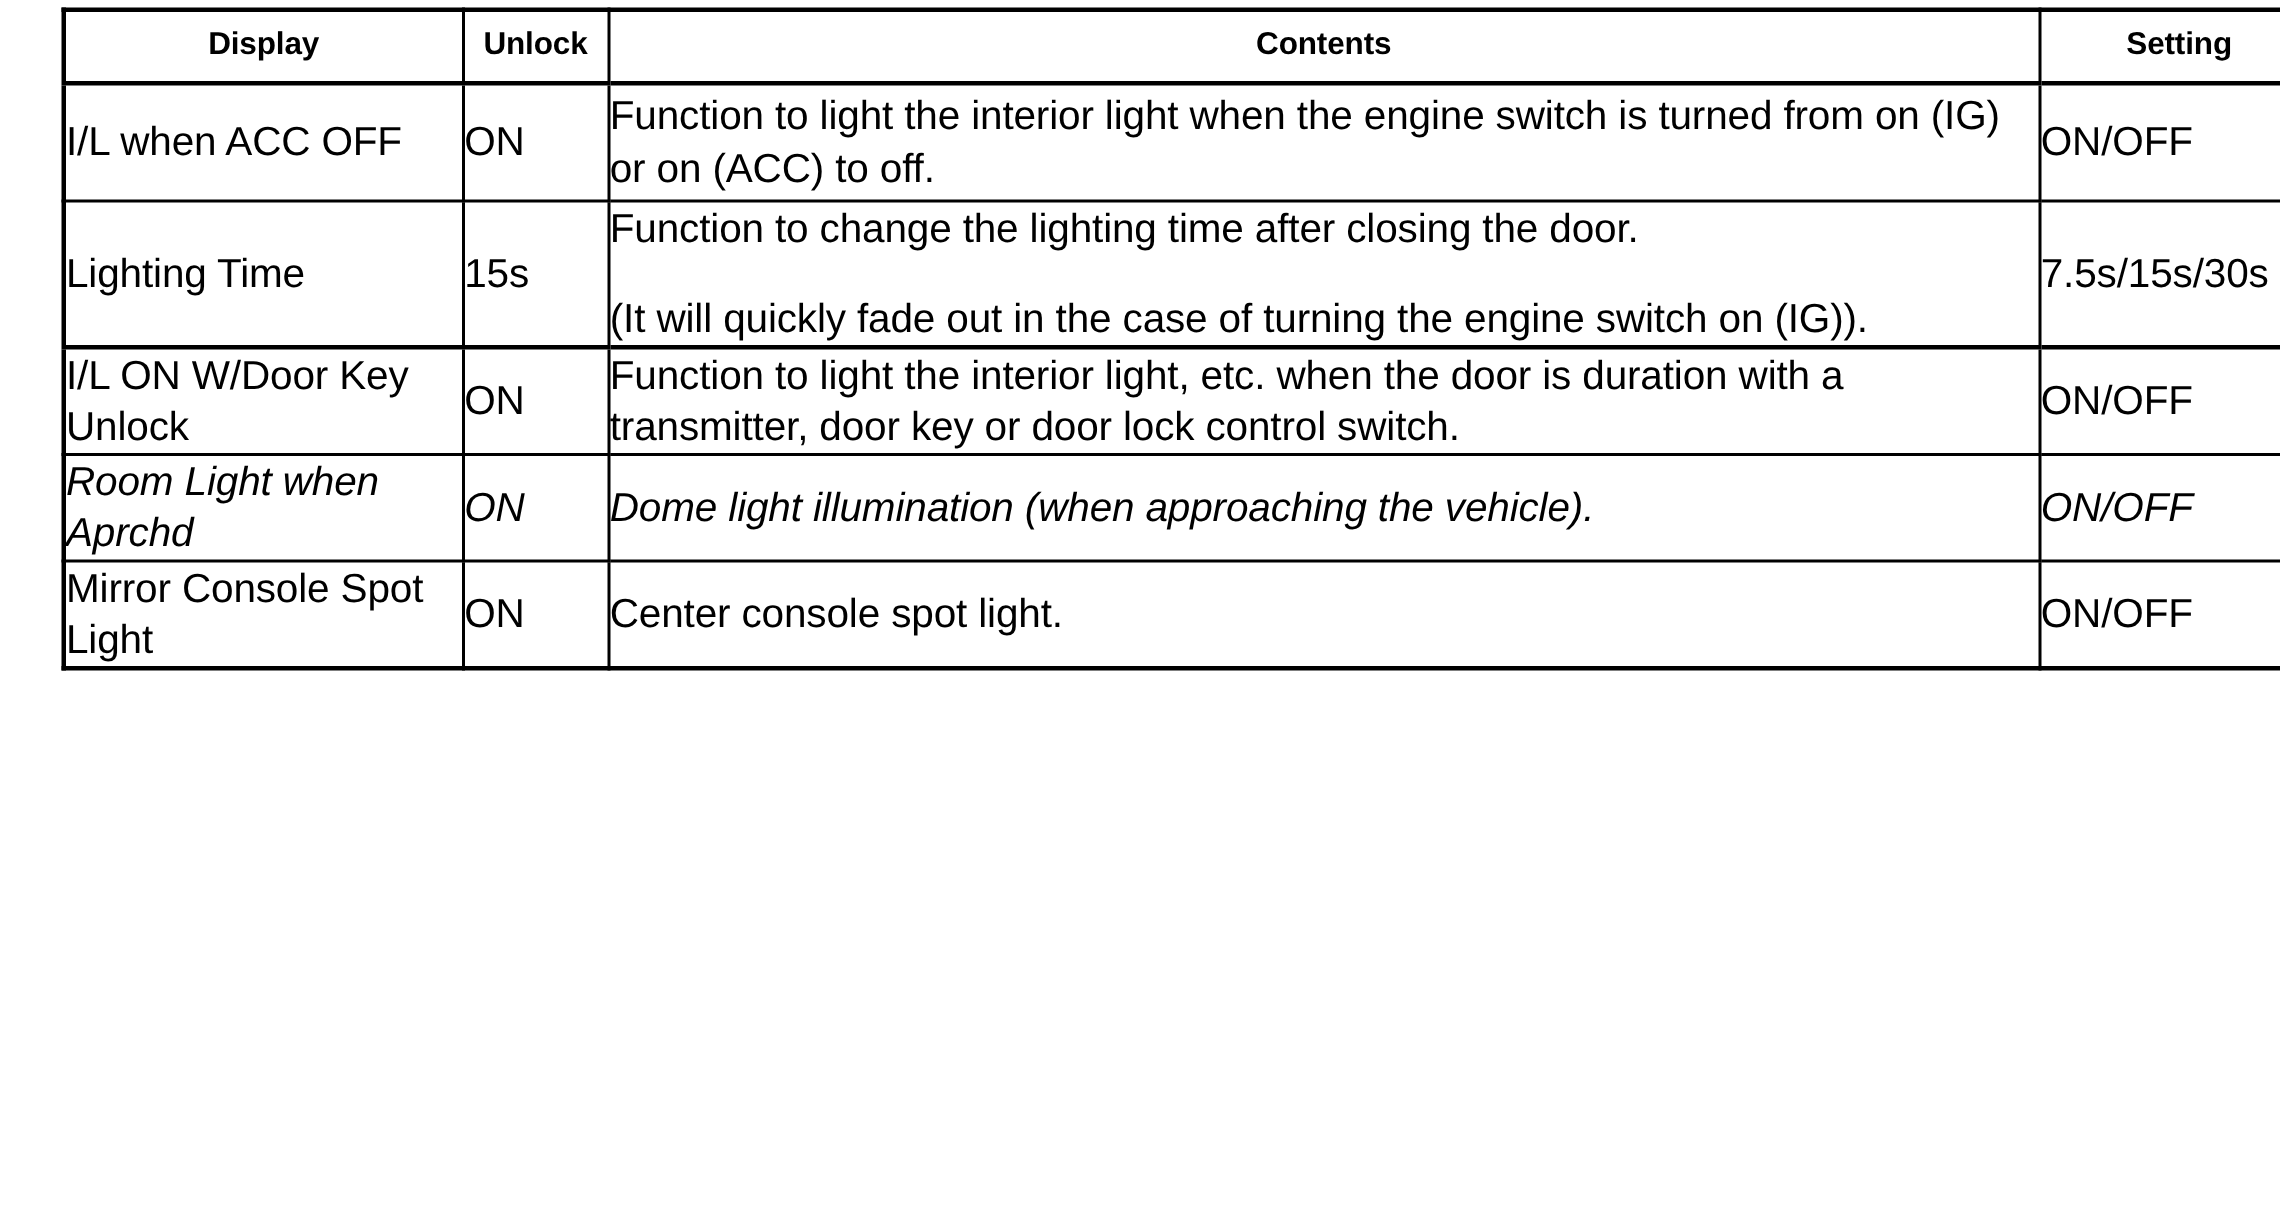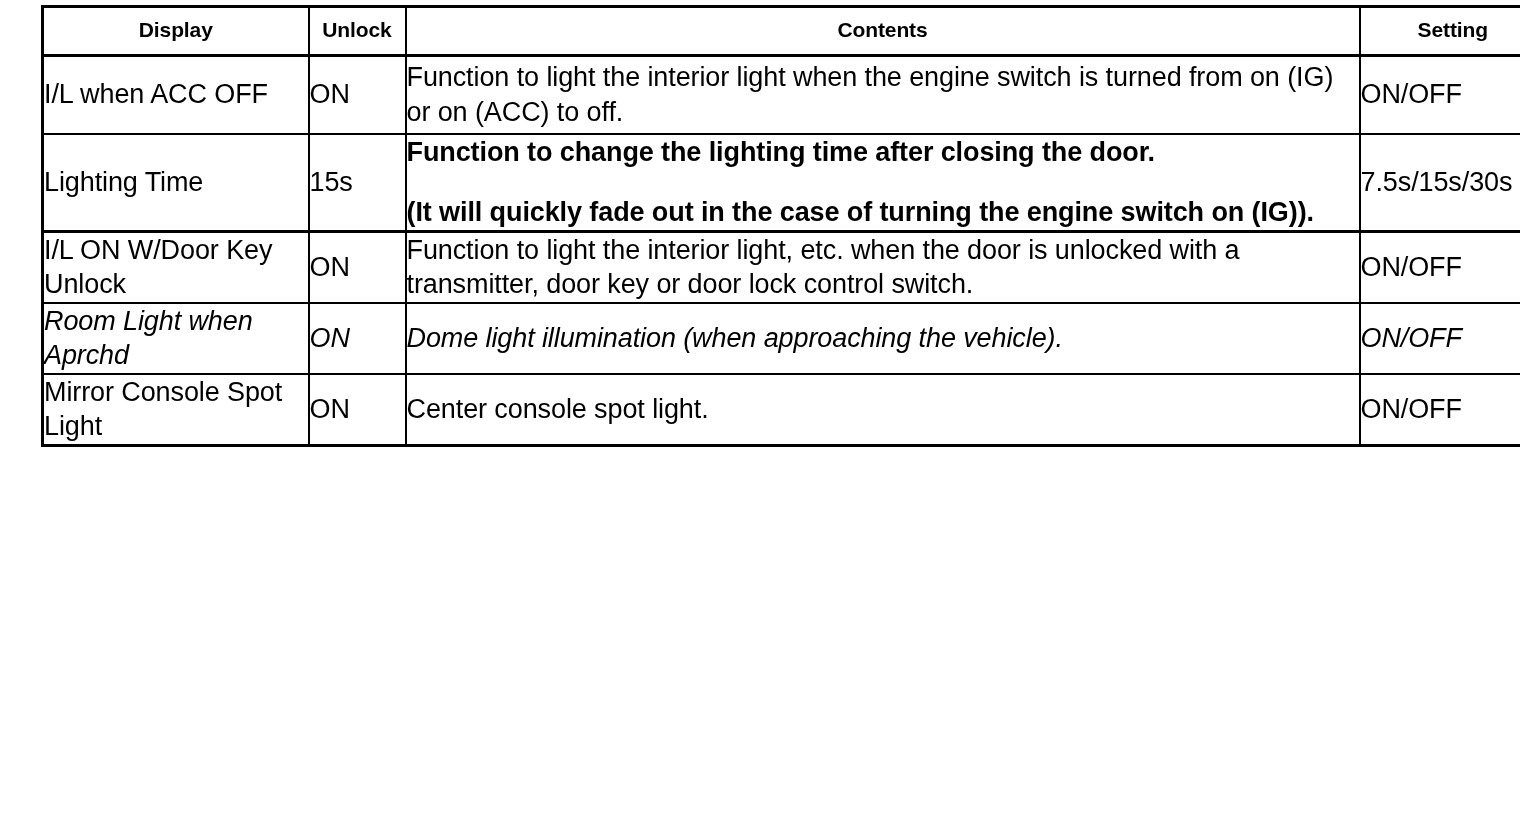--- a/index.html
+++ b/index.html
@@ -55,21 +55,21 @@
   td.cell-display  { padding: 4px 4px 4px 8px; }
   td.cell-default  { padding: 4px 4px 4px 8px; }
   td.cell-contents { padding: 4px 10px 4px 10px; }
   td.cell-setting  { padding: 4px 4px 4px 8px; }
 
   tr.sep-thin > td { border-bottom: 2px solid #000; }
   tr.sep-thick > td { border-bottom: 3.5px solid #000; }
   tr.last-row > td { border-bottom: none; }
 
   .tight { letter-spacing: -0.55px; }
-  .p-block { margin: 0; font-weight: bold; }
+  .p-block { margin: 0; }
   .p-gap { margin: 0 0 26px 0; }
 </style>
 </head>
 <body>
 
 <div id="page">
 
   <table class="spec">
     <colgroup>
       <col class="c-display">
@@ -103,21 +103,21 @@
           <p class="p-block p-gap">Function to change the lighting time after closing the door.</p>
           <p class="p-block">(It will quickly fade out in the case of turning the engine switch on (IG)).</p>
         </td>
         <td class="cell-setting">7.5s/15s/30s</td>
       </tr>
 
 
       <tr class="sep-thin" style="height:71px;">
         <td class="cell-display">I/L ON W/Door Key Unlock</td>
         <td class="cell-default">ON</td>
-        <td class="cell-contents">Function to light the interior light, etc. when the door is unlocked with a transmitter, door key or door lock control switch.</td>
+        <td class="cell-contents">Function to light the interior light, etc. when the door is duration with a transmitter, door key or door lock control switch.</td>
         <td class="cell-setting">ON/OFF</td>
       </tr>
 
 
 
 
 
       <tr class="sep-thin" style="height:61px;font-style:italic;">
         <td class="cell-display">Room Light when Aprchd</td>
         <td class="cell-default">ON</td>

